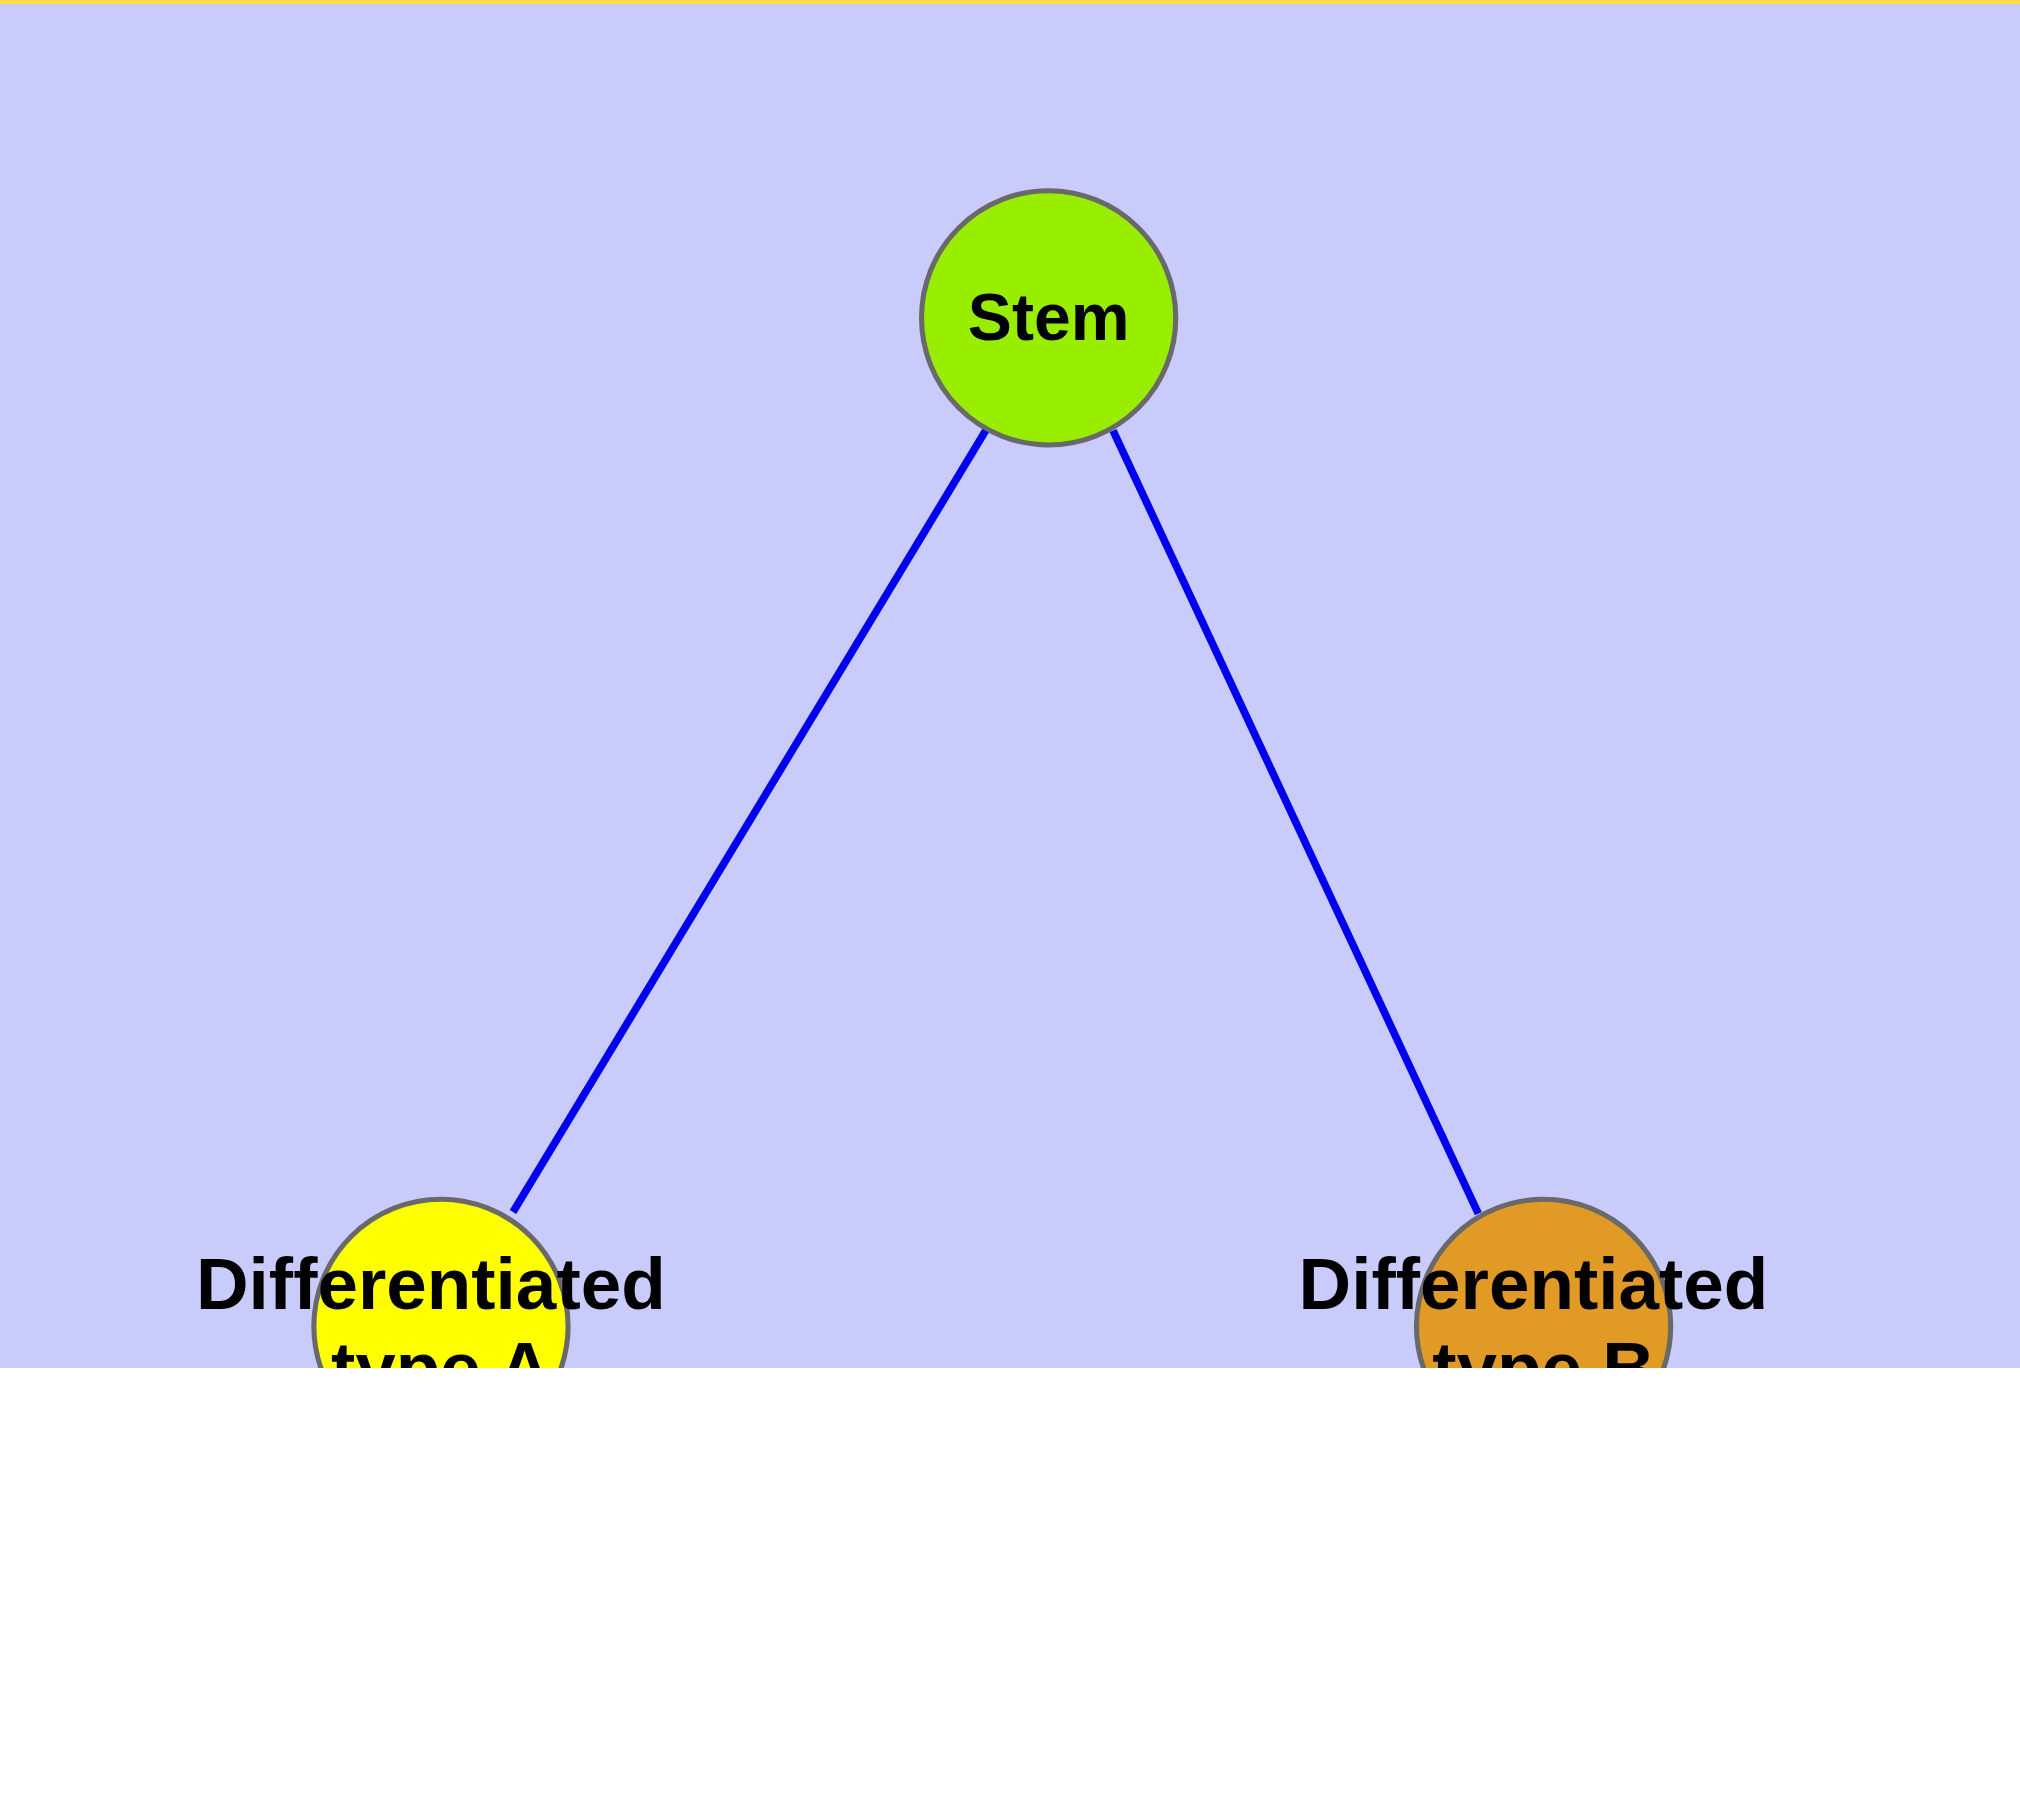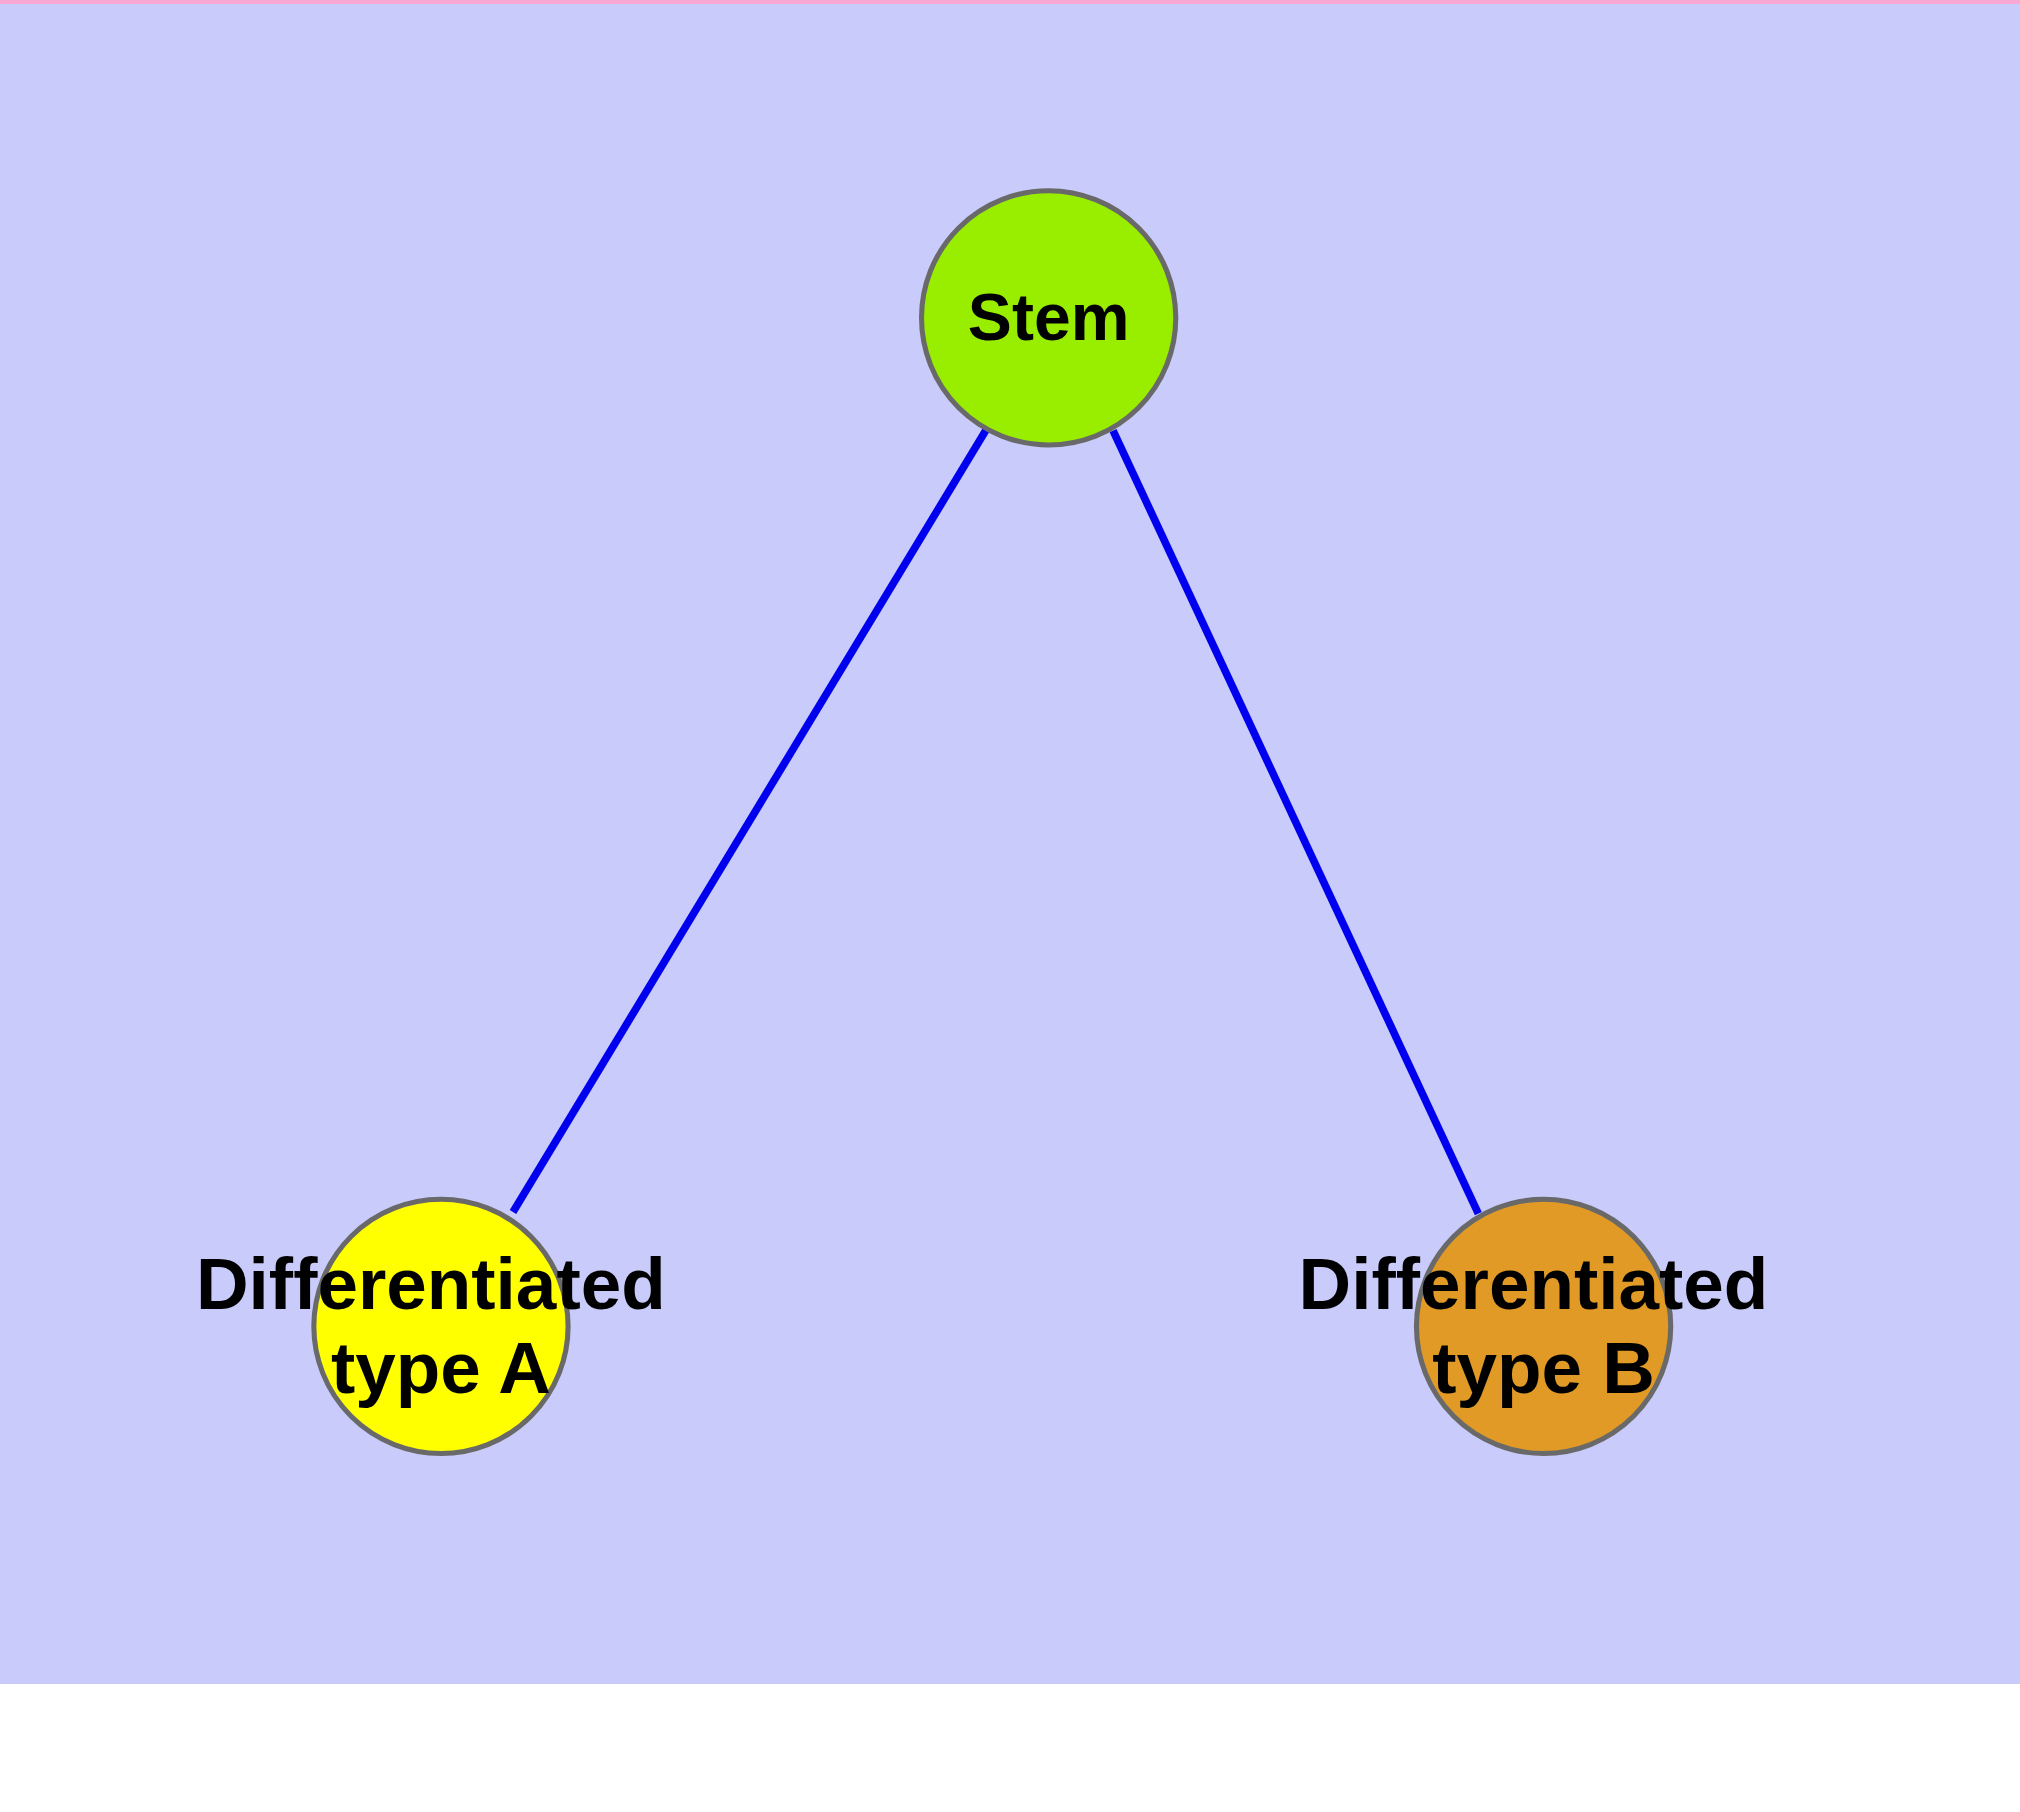--- a/index.html
+++ b/index.html
@@ -34,21 +34,21 @@
     fill: #000000;
     text-anchor: middle;
     font-family: "Liberation Sans", sans-serif;
   }
   .node-label-stem { font-size: 78px; }
   .node-label-diff { font-size: 86px; }
 </style>
 </head>
 <body>
 
-<div id="canvas" style="width: 2021px; height: 1684px; background: #f9a8d4;">
+<div id="canvas" style="width: 2021px; height: 1368px; background: #fde047;">
 
   <div id="plot-background" style="background: rgb(201, 203, 250); width: 2021px; height: 1808px;"></div>
 
   <svg id="graph-svg" viewBox="0 0 2384 2138" xmlns="http://www.w3.org/2000/svg">
 
     <g>
       <line id="edge0" stroke-linecap="butt" x1="1164" y1="506" x2="605" y2="1430" stroke="#0000ee" stroke-width="9"></line>
       <line id="edge1" stroke-linecap="butt" x1="1313" y1="508" x2="1744" y2="1432" stroke="#0000ee" stroke-width="9"></line>
     </g>
 

